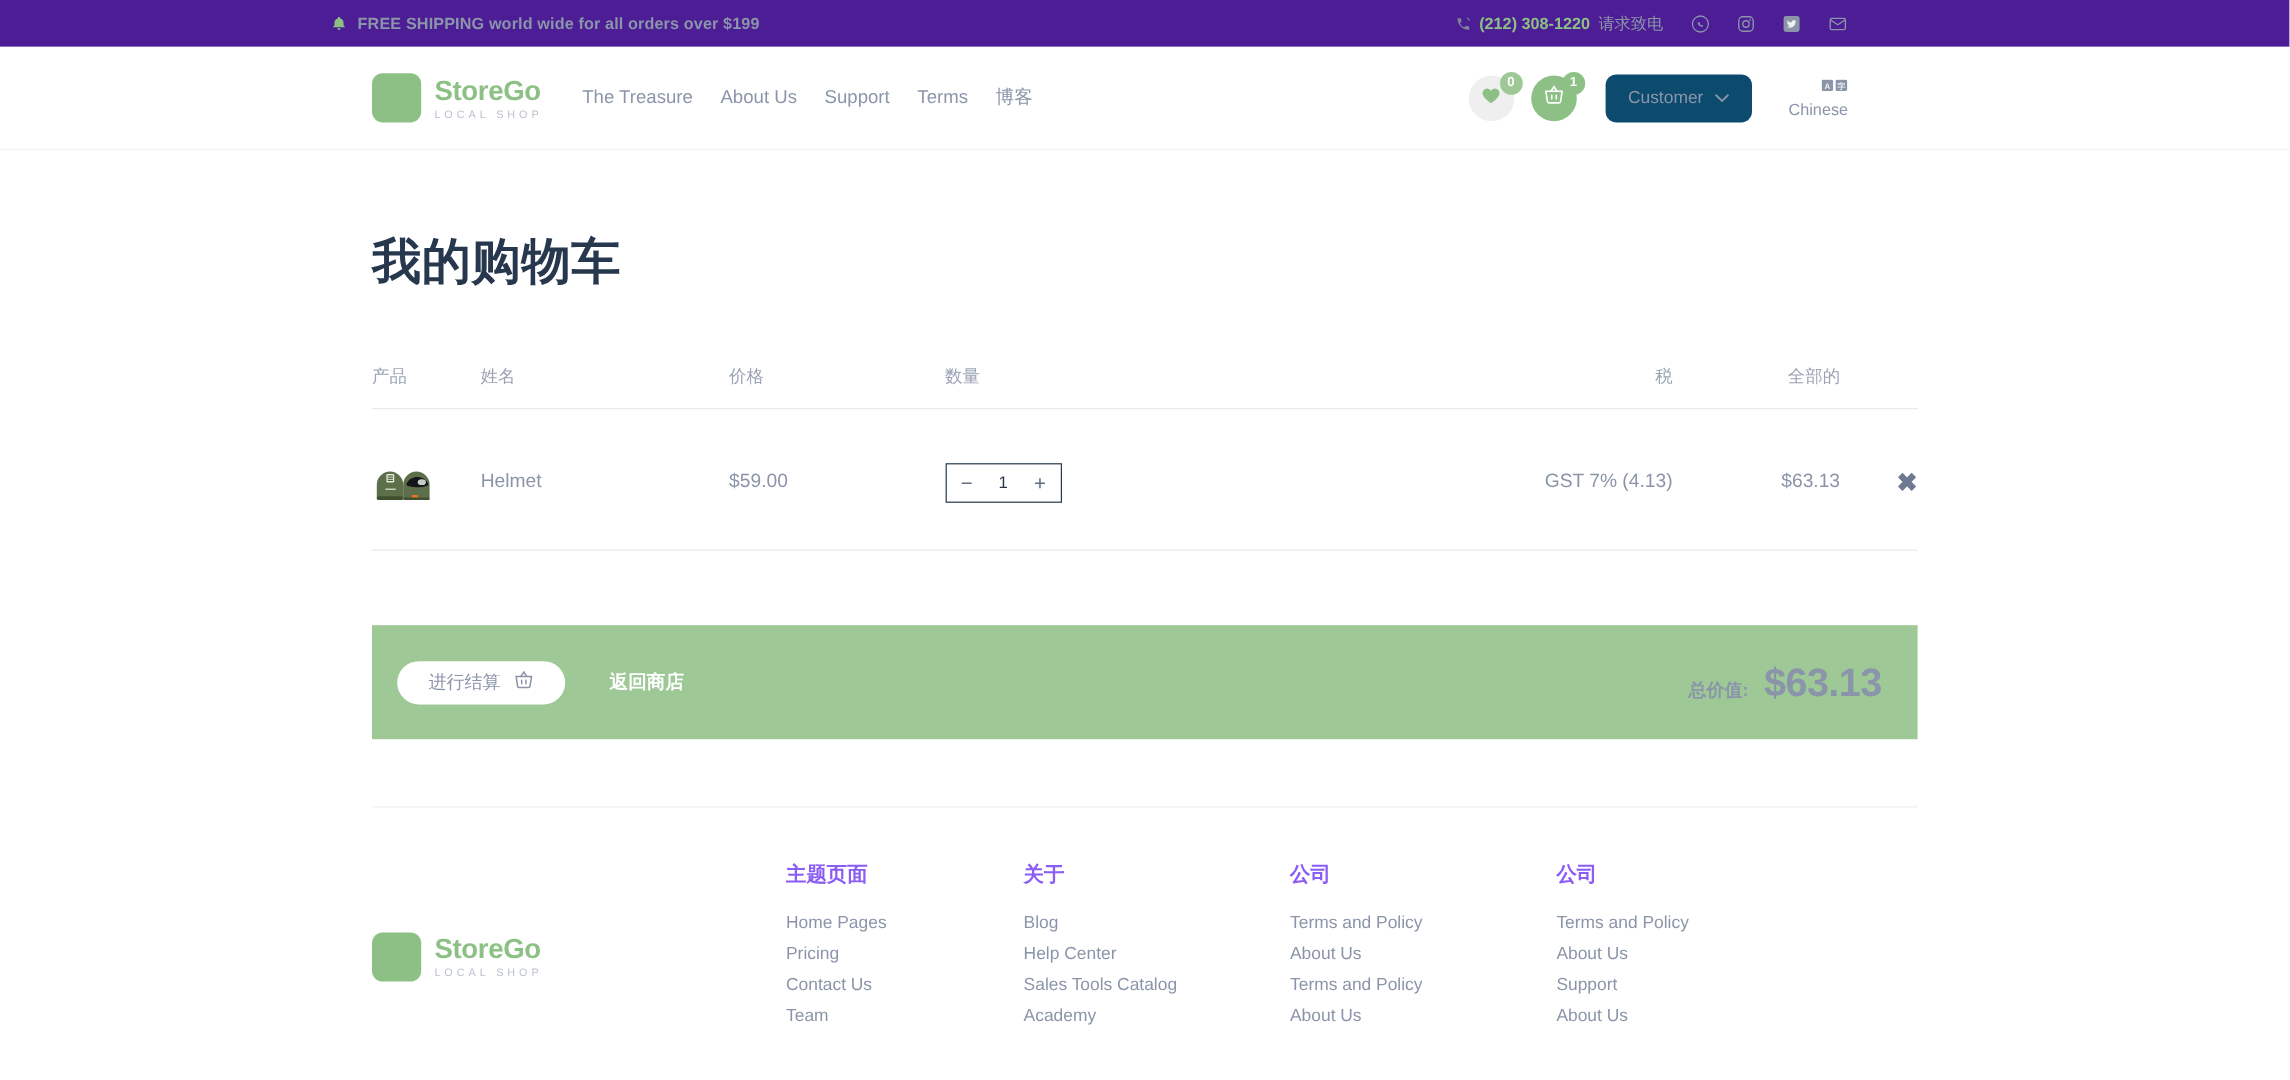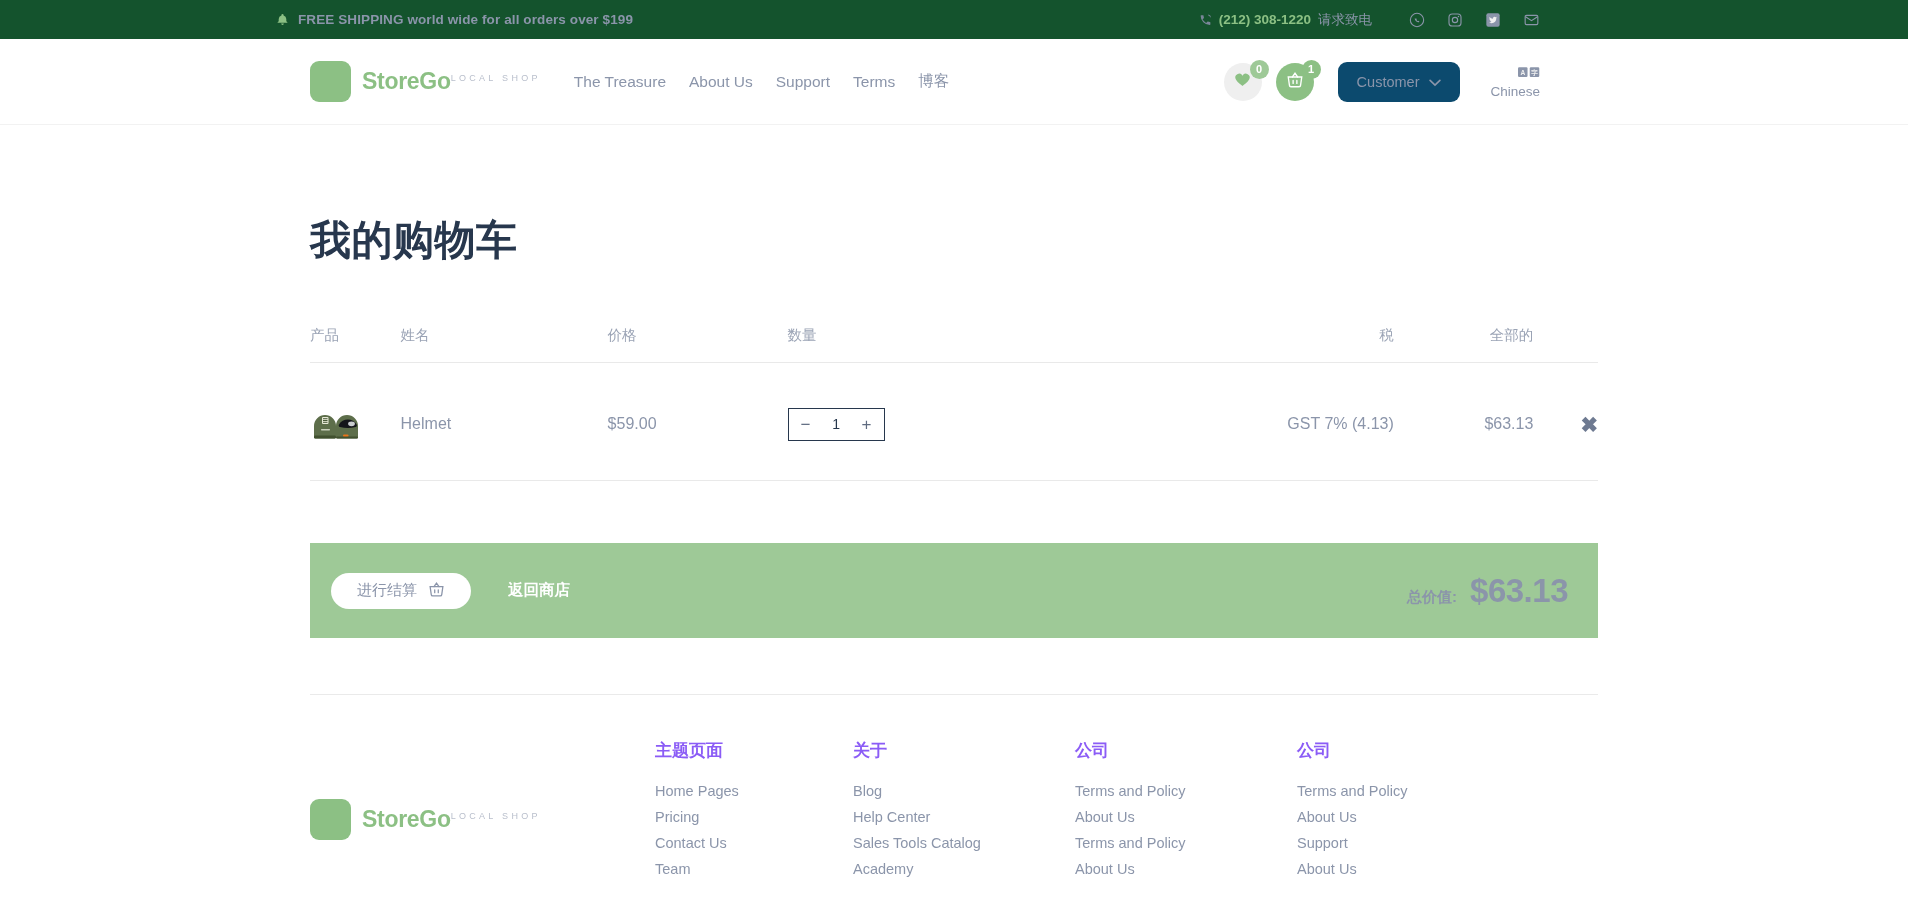--- a/index.html
+++ b/index.html
@@ -8,36 +8,36 @@
     height: 900px;
     background: #ffffff;
     font-family: "Liberation Sans", sans-serif;
     overflow: hidden;
   }
   a { text-decoration: none; color: inherit; }
 
   
   .topbar {
     height: 39px;
-    background: #14532d;
+    background: #4c1d95;
     display: flex;
     align-items: center;
     justify-content: space-between;
     padding: 0 368px 0 276px;
   }
   .topbar-left { display: flex; align-items: center; gap: 9px; }
   .bell-icon { width: 13px; height: 15px; display: block; }
   .topbar-promo {
     font-size: 13.5px;
     font-weight: 700;
     color: #8b95aa;
     letter-spacing: 0.1px;
   }
   .topbar-right { display: flex; align-items: center; gap: 0; }
-  .phone-block { display: flex; align-items: center; gap: 7px; margin-right: 37px; }
+  .phone-block { display: flex; align-items: center; gap: 7px; margin-right: 23px; }
   .phone-icon { width: 13px; height: 14px; display: block; }
   .phone-num { font-size: 13.5px; font-weight: 700; color: #8cc084; }
   .phone-label { font-size: 13.5px; color: #8b95aa; font-weight: 400; }
   .social-top { display: flex; align-items: center; gap: 22px; }
   .social-top svg { display: block; }
 
   
   .header {
     height: 86px;
     background: #fff;
@@ -46,21 +46,21 @@
     padding: 0 368px 0 310px;
     border-bottom: 1px solid #f2f2f2;
     position: relative;
   }
   .logo { display: flex; align-items: center; gap: 11px; }
   .logo-mark {
     width: 41px; height: 41px;
     border-radius: 9px;
     background: #8cc084;
   }
-  .logo-text-wrap { display: flex; flex-direction: row; line-height: 1; }
+  .logo-text-wrap { display: flex; flex-direction: column; line-height: 1; }
   .logo-name {
     font-size: 23px;
     font-weight: 700;
     color: #8cc084;
     letter-spacing: -0.3px;
   }
   .logo-sub {
     font-size: 9px;
     color: #b9bfcc;
     letter-spacing: 3.3px;
@@ -150,21 +150,21 @@
 
   
   .main {
     padding: 0 310px;
     background: #fff;
   }
   .page-title {
     font-size: 41px;
     font-weight: 700;
     color: #27374d;
-    margin-top: 88px;
+    margin-top: 66px;
     letter-spacing: 0.5px;
   }
 
   .cart-table { width: 100%; margin-top: 58px; border-collapse: collapse; }
   .cart-table thead th {
     font-size: 14.5px;
     font-weight: 400;
     color: #9aa3b5;
     text-align: left;
     padding-bottom: 17px;

